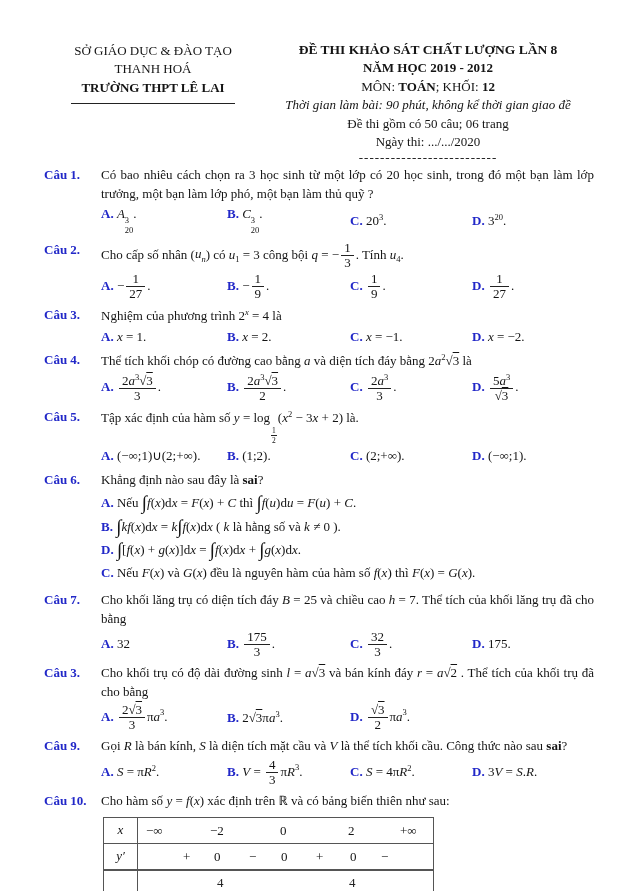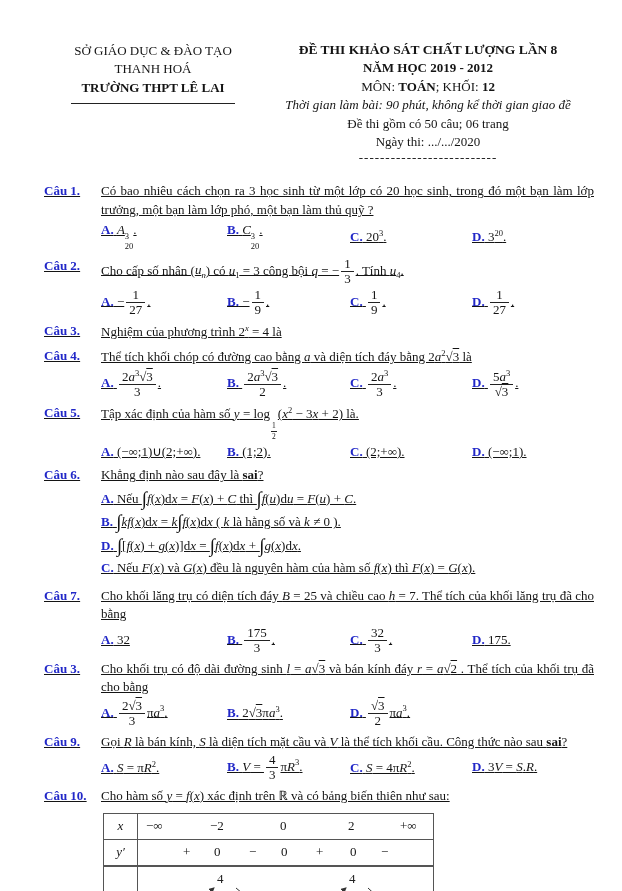--- a/index.html
+++ b/index.html
@@ -15,21 +15,21 @@
   .header{display:flex;align-items:flex-start;margin-top:24px;}
   .hleft{width:218px;text-align:center;flex:none;padding-top:2px;}
   .hright{flex:1;text-align:center;}
   .hl{white-space:nowrap;}
   .school-name{font-weight:bold;display:inline-block;border-bottom:1px solid #222;padding:0 10px 6px 10px;}
   .exam-title{font-weight:bold;font-size:13.5px;}
   .exam-year{font-weight:bold;}
   .exam-time{font-style:italic;}
   .dashes{letter-spacing:1px;line-height:1;}
   
-  .questions{margin-top:18px;text-decoration:underline;}
+  .questions{margin-top:2px;}
   .q{display:flex;margin-bottom:5px;}
   .qlabel{width:57px;flex:none;color:var(--accent);font-weight:bold;}
   .qbody{flex:1;min-width:0;}
   .qtext{text-align:justify;}
   .opts{margin-top:2px;}
   .opts.row{display:grid;grid-template-columns:minmax(126px,auto) minmax(123px,auto) minmax(122px,auto) 1fr;align-items:center;}
   .opts.stack .opt{margin:4px 0;}
   .opt{white-space:nowrap;}
   .ol{color:var(--accent);font-weight:bold;}
   
@@ -122,20 +122,26 @@
                 <span class="n">1</span>
                 <span class="d">27</span>
               </span>.</div>
           </div>
         </div>
       </div>
       <div class="q">
         <div class="qlabel">Câu 3.</div>
         <div class="qbody">
           <div class="qtext">Nghiệm của phương trình 2<sup><i>x</i></sup> = 4 là</div>
+          <div class="opts row">
+            <div class="opt"><span class="ol">A.</span> <i>x</i> = 1.</div>
+            <div class="opt"><span class="ol">B.</span> <i>x</i> = 2.</div>
+            <div class="opt"><span class="ol">C.</span> <i>x</i> = −1.</div>
+            <div class="opt"><span class="ol">D.</span> <i>x</i> = −2.</div>
+          </div>
         </div>
       </div>
       <div class="q">
         <div class="qlabel">Câu 4.</div>
         <div class="qbody">
           <div class="qtext">Thể tích khối chóp có đường cao bằng <i>a</i> và diện tích đáy bằng 2<i>a</i><sup>2</sup><span class="rt">√<span class="ro">3</span></span> là</div>
           <div class="opts row">
             <div class="opt"><span class="ol">A.</span> <span class="fr">
                 <span class="n">2<i>a</i><sup>3</sup><span class="rt">√<span class="ro">3</span></span></span>
                 <span class="d">3</span>

